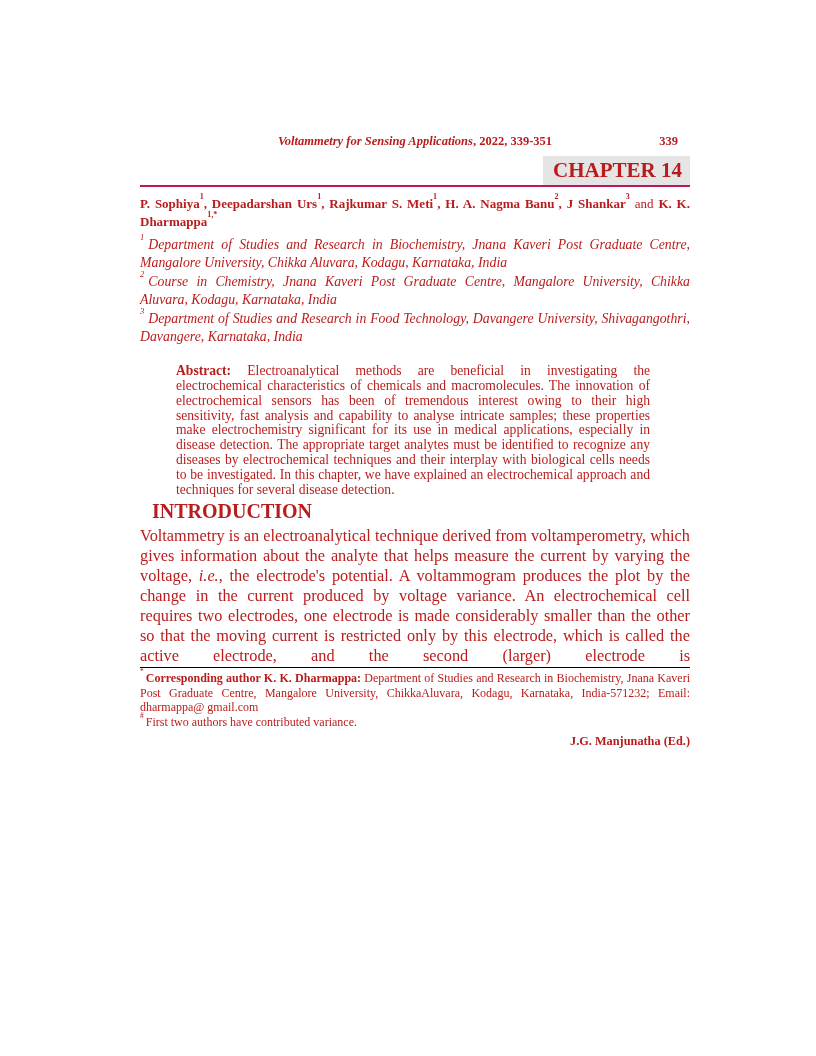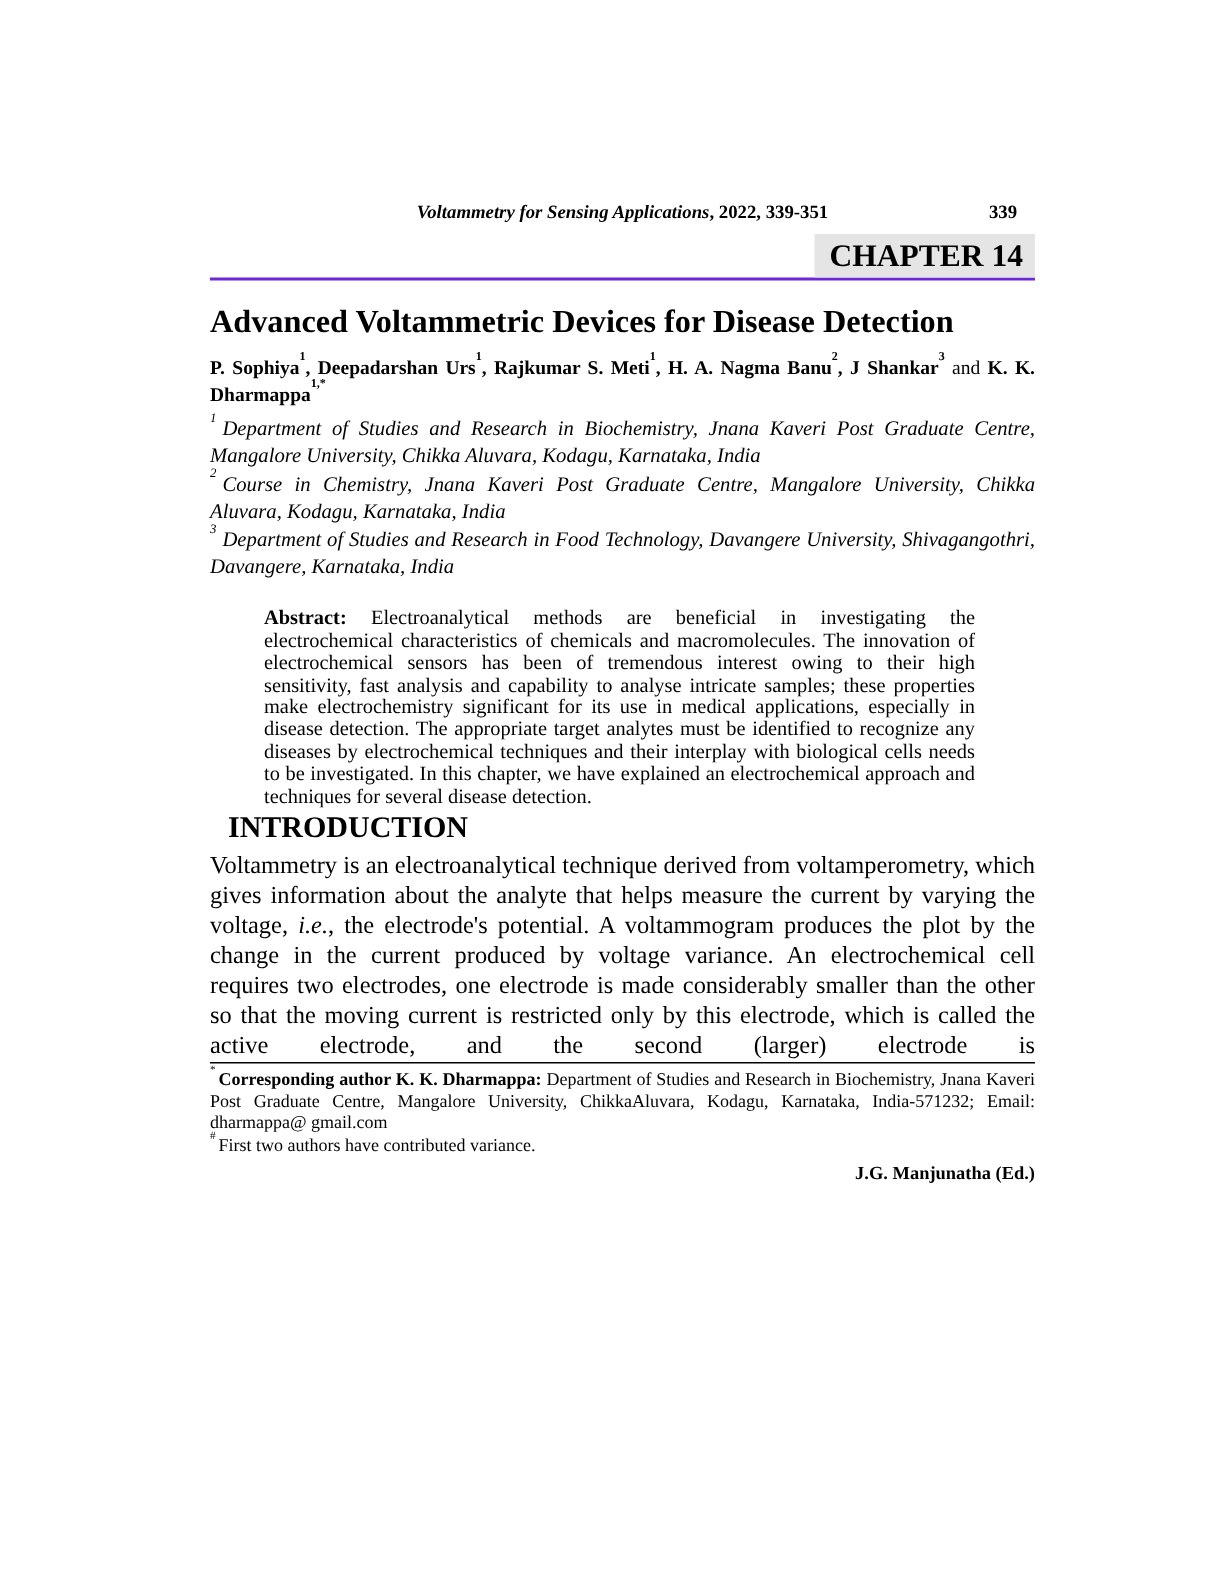--- a/index.html
+++ b/index.html
@@ -1,33 +1,33 @@
 <!DOCTYPE html>
 <html><head>
 <meta charset="utf-8">
 <title>Chapter Page</title>
 <style>
   html,body{margin:0;padding:0;background:#ffffff;}
   .page{
     position:relative;
     width:816px;height:824px;
-    background:#ffffff;color:#000000;
+    background:#ffffff;color:#b91c1c;
     font-family:"Liberation Serif","DejaVu Serif",serif;
     overflow:hidden;
   }
   .content{position:absolute;left:140px;top:134px;width:550px;}
 
   .b{font-weight:bold;}
   .i{font-style:italic;}
   sup{font-size:0.62em;line-height:0;position:relative;top:-0.45em;}
 
   .running-head{position:relative;height:16px;font-size:12.5px;font-weight:bold;text-align:center;}
   .rh-page{position:absolute;right:12px;top:0;font-style:normal;}
 
-  .chapter-row{margin-top:6px;border-bottom:2px solid #6d28d9;text-align:right;}
+  .chapter-row{margin-top:6px;border-bottom:2px solid #be185d;text-align:right;}
   .chapter-badge{display:inline-block;background:#e5e5e5;font-weight:bold;font-size:21px;line-height:1.25;padding:1px 8px 2px 10px;vertical-align:bottom;}
 
   .title{margin:13px 0 0;font-size:21.5px;font-weight:bold;line-height:28px;text-align:justify;}
 
   .authors{margin:8px 0 0;font-size:13px;line-height:18px;text-align:justify;}
 
   .affils{margin-top:5px;}
   .affil{margin:0 0 2px;font-style:italic;font-size:13.8px;line-height:17.5px;text-align:justify;}
   .affil sup{margin-right:4px;}
 
@@ -55,21 +55,20 @@
 
     <div class="running-head">
       <span class="rh-title"><span class="b i">Voltammetry for Sensing Applications</span><span class="b">, 2022, 339-351</span></span>
       <span class="rh-page">339</span>
     </div>
 
     <div class="chapter-row">
       <span class="chapter-badge" style="background: rgb(229, 229, 229);">CHAPTER 14</span>
     </div>
 
-    <h1 class="title">Advanced Voltammetric Devices for Disease Detection</h1>
 
     <p class="authors"><span class="b">P. Sophiya</span><sup class="b">1</sup><span class="b">, </span><span class="b">Deepadarshan Urs</span><sup class="b">1</sup><span class="b">, </span><span class="b">Rajkumar S. Meti</span><sup class="b">1</sup><span class="b">, </span><span class="b">H. A. Nagma Banu</span><sup class="b">2</sup><span class="b">, </span><span class="b">J Shankar</span><sup class="b">3</sup><span> and </span><span class="b">K. K. Dharmappa</span><sup class="b">1,*</sup></p>
 
     <div class="affils">
       <p class="affil"><sup>1</sup><span>Department of Studies and Research in Biochemistry, Jnana Kaveri Post Graduate Centre, Mangalore University, Chikka Aluvara, Kodagu, Karnataka, India</span></p>
       <p class="affil"><sup>2</sup><span>Course in Chemistry, Jnana Kaveri Post Graduate Centre, Mangalore University, Chikka Aluvara, Kodagu, Karnataka, India</span></p>
       <p class="affil"><sup>3</sup><span>Department of Studies and Research in Food Technology, Davangere University, Shivagangothri, Davangere, Karnataka, India</span></p>
     </div>
 
     <p class="abstract"><b>Abstract:</b> <span>Electroanalytical methods are beneficial in investigating the electrochemical characteristics of chemicals and macromolecules. The innovation of electrochemical sensors has been of tremendous interest owing to their high sensitivity, fast analysis and capability to analyse intricate samples; these properties make electrochemistry significant for its use in medical applications, especially in disease detection. The appropriate target analytes must be identified to recognize any diseases by electrochemical techniques and their interplay with biological cells needs to be investigated. In this chapter, we have explained an electrochemical approach and techniques for several disease detection.</span></p>

